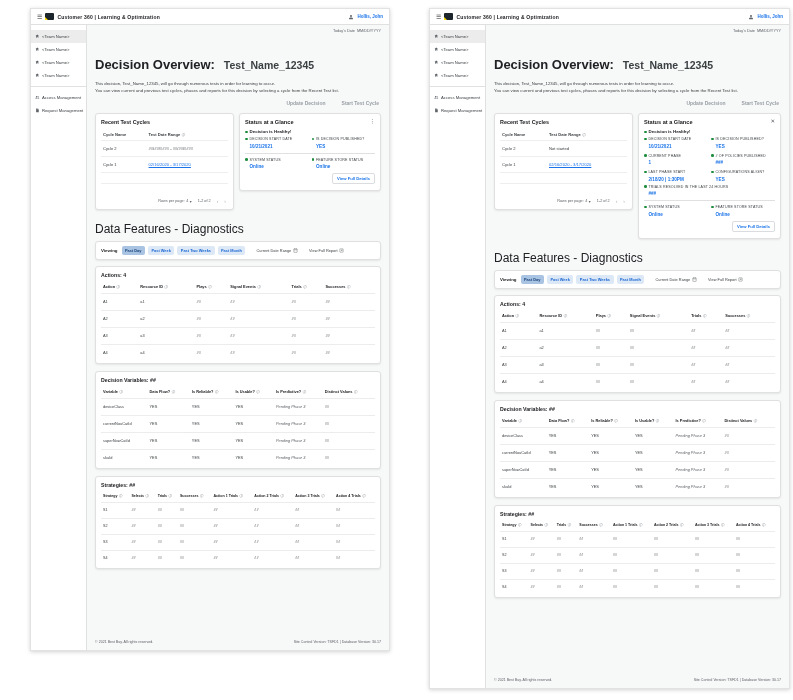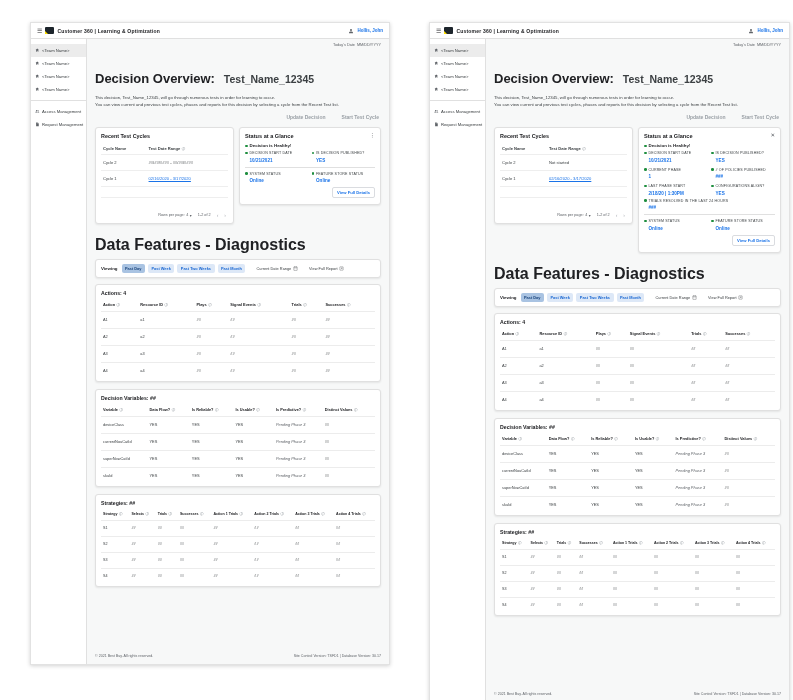--- a/index.html
+++ b/index.html
@@ -1,20 +1,20 @@
 <!DOCTYPE html>
 <html><head>
 <meta charset="utf-8">
 <style>
   * { margin:0; padding:0; box-sizing:border-box; }
   html,body { background:#ffffff; font-family:"Liberation Sans", sans-serif; }
   .stage { position:relative; width:793px; height:700px; background:#fff; overflow:hidden; }
 
   .panel { position:absolute; top:8px; background:#15803d; border:1px solid #e2e2e2;
-           box-shadow:0 1px 4px rgba(0,0,0,.18); display:flex; flex-direction:column; overflow:hidden;margin-top:14px; }
+           box-shadow:0 1px 4px rgba(0,0,0,.18); display:flex; flex-direction:column; overflow:hidden; }
   .panel-left  { left:30px;  width:360px; height:643px; }
   .panel-right { left:429px; width:361px; height:681px; }
 
   
   .app-header { height:16px; flex:0 0 16px; display:flex; align-items:center; gap:3px;
                 padding:0 6px; background:#fff; border-bottom:1px solid #e0e0e0; }
   .menu-icon { font-size:6px; color:#202124; cursor:pointer; }
   .logo { position:relative; width:9px; height:7px; background:#1d252c; border-radius:1px; flex:0 0 9px; }
   .logo-notch { position:absolute; left:0; bottom:0; width:0; height:0;
                 border-left:3.5px solid #ffe000; border-top:3.5px solid transparent; }
@@ -70,21 +70,21 @@
              color:#202124; margin:4px 0 3px; }
   .status-grid { display:grid; grid-template-columns:1fr 1fr; gap:5px 3px; margin:3px 0; }
   .st-item.wide { grid-column:1 / -1; }
   .st-label { display:flex; gap:1.8px; align-items:flex-start; font-size:3.6px; color:#3c4043; letter-spacing:.15px; }
   .st-value { font-size:4.6px; font-weight:bold; color:#1a73e8; margin:2.5px 0 0 4.5px; }
   .hr { border-top:1px solid #e0e0e0; margin:4px 0; }
   .status-foot { display:flex; justify-content:flex-end; margin-top:4px; }
   .details-btn { font-size:4.2px; font-weight:bold; color:#1a73e8; background:#fff; border:1px solid #dadce0;
                  border-radius:2px; padding:2px 4px; font-family:inherit; cursor:pointer; }
 
-  h2.section-title { font-size:16px; font-weight:bold; color:#202124; margin:12px 0 5px; }
+  h2.section-title { font-size:12px; font-weight:normal; color:#202124; margin:12px 0 5px; }
 
   
   .viewing-card { display:flex; align-items:center; gap:4px; padding:4px 5px; margin-bottom:6px; }
   .viewing-label { font-size:4.4px; font-weight:bold; color:#202124; }
   .chips { display:inline-flex; gap:3px; }
   .chip { font-size:3.9px; font-weight:bold; color:#1967d2; background:#dde8f7; border:none; border-radius:2px;
           padding:2px 3.5px; font-family:inherit; cursor:pointer; }
   .chips .chip:first-of-type { background:#a9c3e2; color:#17427a; }
   .ctrl { display:inline-flex; align-items:center; gap:1.8px; font-size:3.9px; color:#3c4043;
           margin-left:7px; cursor:pointer; }

